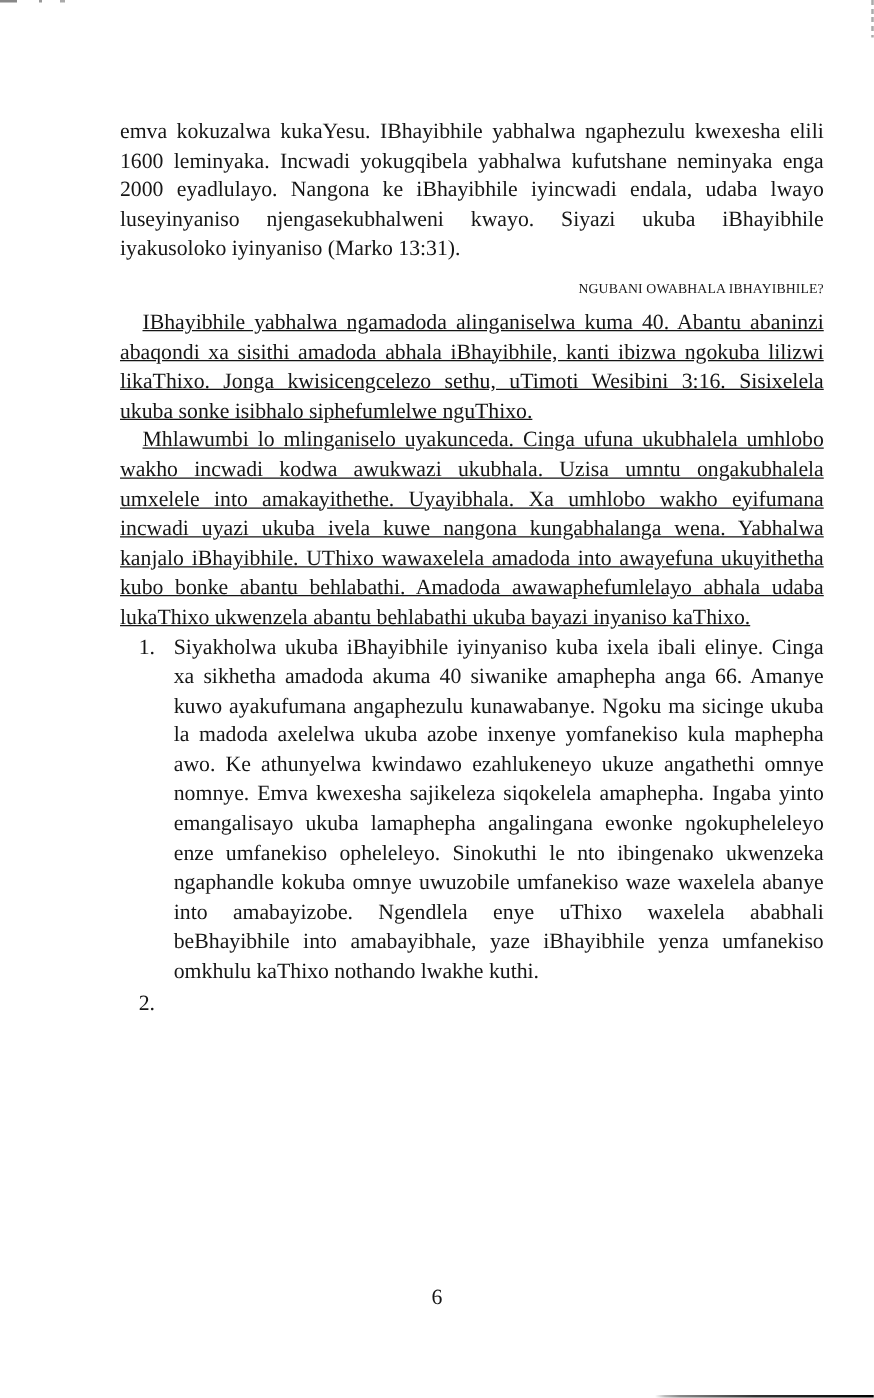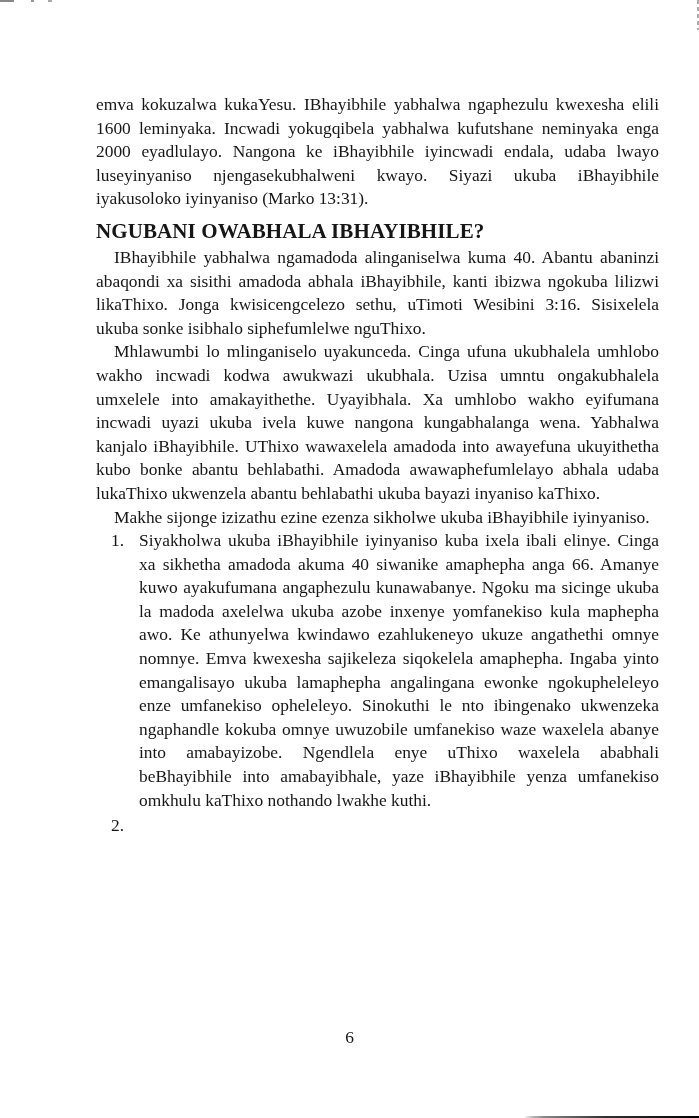--- a/index.html
+++ b/index.html
@@ -18,24 +18,24 @@
     }
     .scan-bottom-edge {
       position: absolute; right: 0; bottom: 0; width: 175px; height: 2px;
       background: linear-gradient(90deg, transparent 0, #bbb 8px, #888 20px, #333 80px, #000 100%);
     }
     .page {
       position: absolute; left: 96px; top: 93px; width: 563px;
       font-size: 17.4px; line-height: 23.6px;
     }
     .page p { margin: 0; text-align: justify; hyphens: manual; }
-    .page p.indent { text-indent: 18px; }
+    .page p.indent { text-indent: 18px; text-decoration: underline; }
     .page h2 {
-      margin: 8px 0 3px 0; font-size: 21px; font-weight: bold;
-      letter-spacing: 0.1px; line-height: 24px;
+      margin: 8px 0 3px 0; font-size: 11px; font-weight: normal;
+      letter-spacing: 0.1px; line-height: 24px; text-align: right;
     }
     .page ol { list-style: none; margin: 0; padding: 0; }
     .page li { position: relative; padding-left: 43px; text-align: justify; }
     .page li .num { position: absolute; left: 15px; top: 0; }
     .page li + li { margin-top: 2px; }
     .page-number {
       position: absolute; left: 0; width: 699px; top: 1027px;
       text-align: center; font-size: 17.4px;
     }
   </style>
@@ -49,21 +49,20 @@
 <div class="page">
   <p>emva kokuzalwa kukaYesu. IBhayibhile yabhalwa ngaphezulu kwexesha elili 1600 leminyaka. Incwadi yokugqibela yabhalwa kufu­tshane neminyaka enga 2000 eyadlulayo. Nangona ke iBhayibhile iyincwadi endala, udaba lwayo luseyinyaniso njengasekubhalweni kwayo. Siyazi ukuba iBhayibhile iyakusoloko iyinyaniso (Marko 13:31).</p>
 
   <section>
     <h2>NGUBANI OWABHALA IBHAYIBHILE?</h2>
     <p class="indent">IBhayibhile yabhalwa ngamadoda alinganiselwa kuma 40. Abantu abaninzi abaqondi xa sisithi amadoda abhala iBhayibhile, kanti ibizwa ngokuba lilizwi likaThixo. Jonga kwisicengcelezo sethu, uTimoti Wesibini 3:16. Sisixelela ukuba sonke isibhalo siphefumlelwe nguThixo.</p>
     <p class="indent">Mhlawumbi lo mlinganiselo uyakunceda. Cinga ufuna ukubhalela umhlobo wakho incwadi kodwa awukwazi ukubhala. Uzisa umntu ongakubhalela umxelele into amakayithethe. Uyayibhala. Xa umhlobo wakho eyifumana incwadi uyazi ukuba ivela kuwe nangona kungabhalanga wena. Yabhalwa kanjalo iBhayibhile. UThixo wawaxelela amadoda into awayefuna ukuyithetha kubo bonke abantu behlabathi. Amadoda awawaphefumlelayo abhala udaba lukaThixo ukwenzela abantu behlabathi ukuba bayazi inyaniso kaThixo.</p>
   </section>
 
   <section>
-    <p class="indent">Makhe sijonge izizathu ezine ezenza sikholwe ukuba iBhayibhile iyinyaniso.</p>
     <ol>
       <li>
         <span class="num">1.</span>
         <span>Siyakholwa ukuba iBhayibhile iyinyaniso kuba ixela ibali elinye. Cinga xa sikhetha amadoda akuma 40 siwanike amaphepha anga 66. Amanye kuwo ayakufumana angaphezulu kunawabanye. Ngoku ma sicinge ukuba la madoda axelelwa ukuba azobe inxenye yomfanekiso kula maphepha awo. Ke athunyelwa kwindawo ezahlukeneyo ukuze angathethi omnye nomnye. Emva kwexesha sajikeleza siqokelela amaphepha. Ingaba yinto emangalisayo ukuba lamaphepha angalingana ewonke ngoku­pheleleyo enze umfanekiso opheleleyo. Sinokuthi le nto ibinge­nako ukwenzeka ngaphandle kokuba omnye uwuzobile umfane­kiso waze waxelela abanye into amabayizobe. Ngendlela enye uThixo waxelela ababhali beBhayibhile into amabayibhale, yaze iBhayibhile yenza umfanekiso omkhulu kaThixo nothando lwakhe kuthi.</span>
       </li>
       <li>
         <span class="num">2.</span>
       </li>
     </ol>
   </section>

